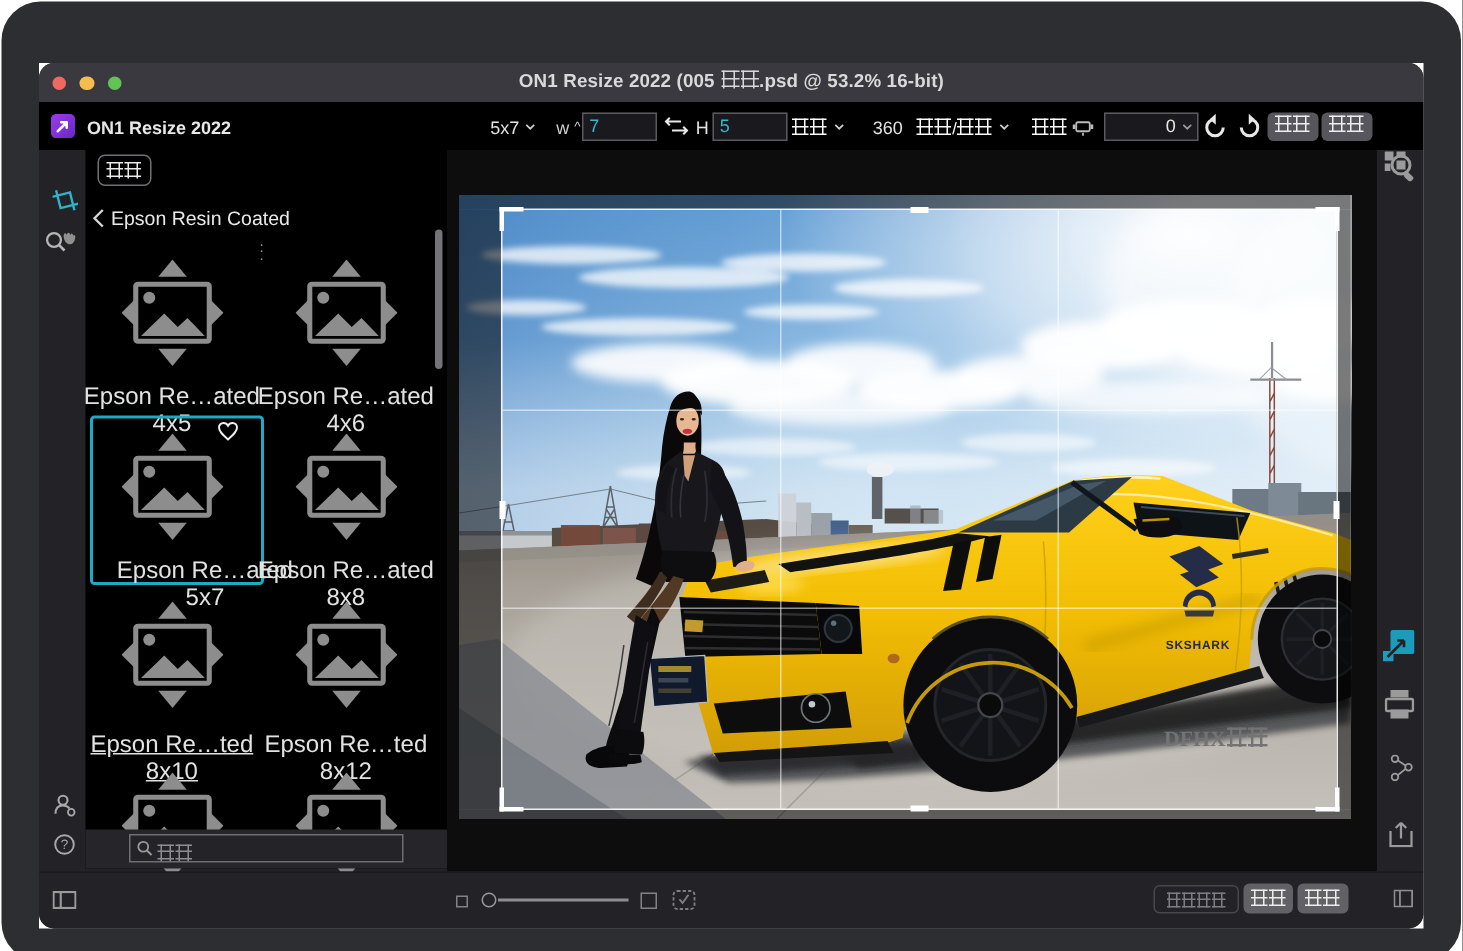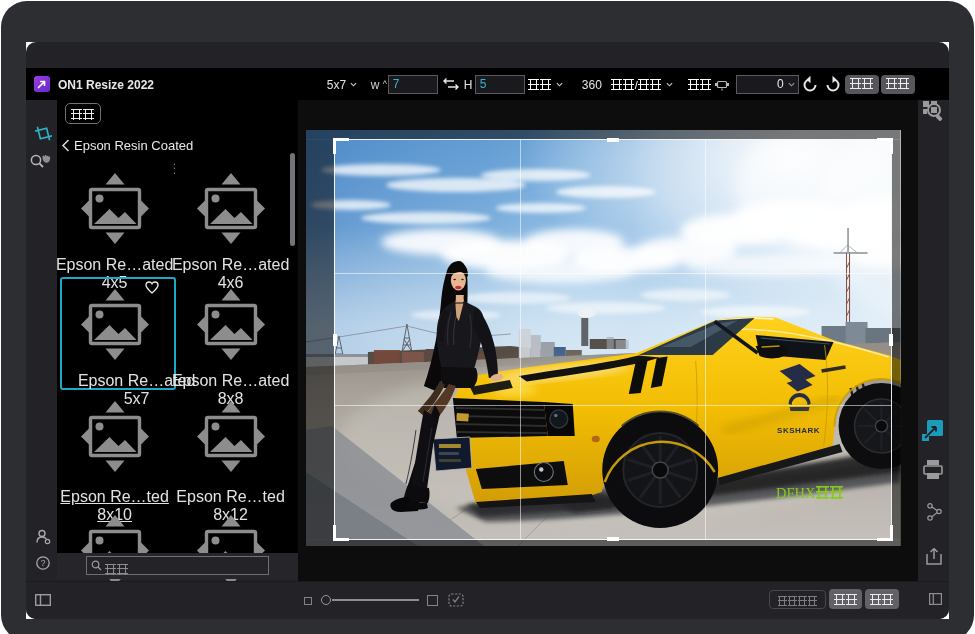--- a/index.html
+++ b/index.html
@@ -39,20 +39,26 @@
 
 #bottombar{position:absolute;left:0;top:539.4px;width:100%;height:38px;background:#232227;border-top:1px solid #1b1a1e;}
 .bbtn{position:absolute;top:7px;height:20px;background:#626166;border-radius:4px;color:#ededed;line-height:20px;text-align:center;}
 .icon{position:absolute;}
 </style>
 </head>
 <body>
 <div id="outer"></div>
 <div id="winwhite"></div>
 <div id="win">
+  <div id="titlebar">
+    <div class="tl" style="left:8.9px;background:#ee6a5f;"></div>
+    <div class="tl" style="left:27.4px;background:#f5bd4f;"></div>
+    <div class="tl" style="left:45.9px;background:#61c454;"></div>
+    <div id="title">ON1 Resize 2022 (005 <span class="hz" style="width:12px;height:12px;"></span><span class="hz" style="width:12px;height:12px;"></span>.psd @ 53.2% 16-bit)</div>
+  </div>
   <div id="toolbar">
     <svg class="icon" style="left:8.2px;top:8px;" width="16" height="16" viewBox="0 0 16 16">
         <rect x="0" y="0" width="16" height="16" rx="3.5" fill="#8132d8"></rect>
         <rect x="0" y="0" width="16" height="16" rx="3.5" fill="url(#pg1)"></rect>
         <path d="M4.5 11.5 L10.5 5.5 M10.5 5.5 L6.8 5.5 M10.5 5.5 L10.5 9.2" stroke="#fff" stroke-width="1.7" fill="none" stroke-linecap="round"></path>
         <defs>
           <linearGradient id="pg1" x1="0" y1="0" x2="1" y2="1">
             <stop offset="0" stop-color="#a03ae8"></stop>
             <stop offset="1" stop-color="#6428c8"></stop>
           </linearGradient>
@@ -426,21 +432,21 @@
         <path d="M100,373 L121,373 L122,378 C118,380 105,380 100,378 Z" fill="#0a0a0c"></path>
         <path d="M110,300 C108,316 104,338 100,354 M126,298 C123,314 120,336 117,352" stroke="#2e2e34" stroke-width="1" fill="none" opacity="0.9"></path>
       </g>
 
       <rect x="0" y="0" width="595" height="9.5" fill="#000" opacity="0.52"></rect>
       <rect x="0" y="409.8" width="595" height="6.2" fill="#000" opacity="0.52"></rect>
       <rect x="0" y="9.5" width="28" height="400.3" fill="#000" opacity="0.52"></rect>
       <rect x="585.5" y="9.5" width="9.5" height="400.3" fill="#000" opacity="0.52"></rect>
     </svg>
 
-    <div style="position:absolute;left:478px;top:385px;color:#84cc16;font-family:'Liberation Serif',serif;font-weight:normal;font-size:14.5px;">DFHX<span class="hz" style="width:13px;height:13px;background:
+    <div style="position:absolute;left:478px;top:385px;color:#737373;font-family:'Liberation Serif',serif;font-weight:bold;font-size:14.5px;">DFHX<span class="hz" style="width:13px;height:13px;background:
 linear-gradient(currentColor,currentColor) 0 0/100% 1.6px,
 linear-gradient(currentColor,currentColor) 0 48%/100% 1.6px,
 linear-gradient(currentColor,currentColor) 0 100%/100% 1.6px,
 linear-gradient(currentColor,currentColor) 18% 0/1.6px 100%,
 linear-gradient(currentColor,currentColor) 78% 0/1.6px 100%;background-repeat:no-repeat;"></span><span class="hz" style="width:13px;height:13px;background:
 linear-gradient(currentColor,currentColor) 0 0/100% 1.6px,
 linear-gradient(currentColor,currentColor) 0 48%/100% 1.6px,
 linear-gradient(currentColor,currentColor) 0 100%/100% 1.6px,
 linear-gradient(currentColor,currentColor) 18% 0/1.6px 100%,
 linear-gradient(currentColor,currentColor) 78% 0/1.6px 100%;background-repeat:no-repeat;"></span></div>

